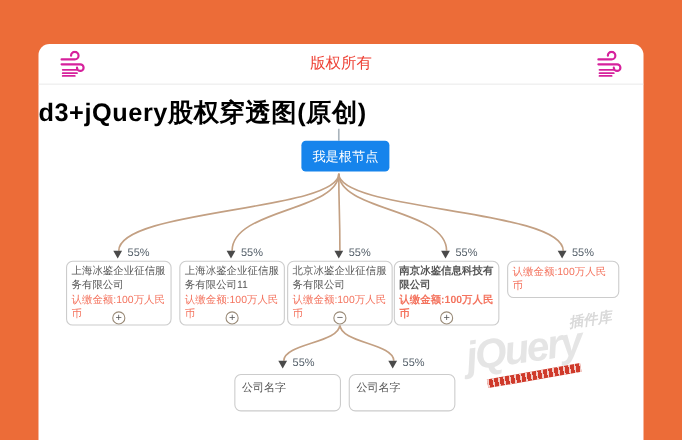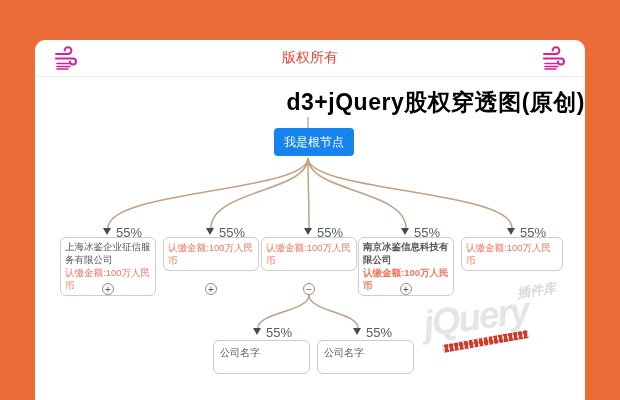--- a/index.html
+++ b/index.html
@@ -14,21 +14,21 @@
     background:#ffffff;border-radius:10px;overflow:hidden;
   }
   .topbar{
     height:36px;border-bottom:1px solid #ececec;
     display:flex;align-items:center;justify-content:space-between;
     padding:0 18px;
   }
   .copyright{color:#ee3f33;font-size:14px;}
   .windicon{width:26px;height:24px;display:block;}
   .title{
-    text-align:right;font-size:23px;font-weight:bold;color:#000;
+    text-align:left;font-size:23px;font-weight:bold;color:#000;
     margin-top:10px;letter-spacing:0.5px;
   }
   .stage{position:absolute;left:0;top:0;width:550px;height:318px;}
   svg.links{position:absolute;left:0;top:0;z-index:1;}
   .root-node{
     position:absolute;left:239px;top:88px;z-index:3;
     background:#1684ec;color:#fff;font-size:12px;
     padding:8px 10px;border-radius:4px;line-height:1;
   }
   .cnode{
@@ -44,21 +44,21 @@
   .n4{left:323px;top:197px;width:96px;font-weight:bold;}
   .n5{left:426px;top:197px;width:102px;}
   .b1{left:178px;top:300px;width:97px;height:34px;font-size:10px;padding:5px 6px;}
   .b2{left:282px;top:300px;width:97px;height:34px;font-size:10px;padding:5px 6px;}
   .arrow{
     position:absolute;z-index:2;width:0;height:0;
     border-left:4.5px solid transparent;border-right:4.5px solid transparent;
     border-top:7px solid #4a4a4a;
   }
   .pct{
-    position:absolute;z-index:2;font-size:13px;color:#55606a;line-height:1;
+    position:absolute;z-index:2;font-size:10px;color:#55606a;line-height:1;
   }
   .toggle{
     position:absolute;z-index:4;width:12px;height:12px;border-radius:50%;
     border:1px solid #9a8b78;background:#fff;color:#555;
     font-size:10px;line-height:11px;text-align:center;box-sizing:border-box;
     cursor:pointer;
   }
   .watermark{
     position:absolute;right:20px;bottom:-4px;width:140px;height:66px;
     transform:rotate(-8deg);z-index:0;
@@ -132,23 +132,25 @@
     <span class="arrow" style="left:366px;top:188px"></span>
     <span class="pct" style="left:379px;top:186px">55%</span>
     <span class="arrow" style="left:472px;top:188px"></span>
     <span class="pct" style="left:485px;top:186px">55%</span>
 
     <div class="cnode n1">
       <div>上海冰鉴企业征信服务有限公司</div>
       <div class="amount">认缴金额:100万人民币</div>
     </div>
     <div class="cnode n2">
+      <div>上海冰鉴企业征信服务有限公司11</div>
       <div class="amount">认缴金额:100万人民币</div>
     </div>
     <div class="cnode n3">
+      <div>北京冰鉴企业征信服务有限公司</div>
       <div class="amount">认缴金额:100万人民币</div>
     </div>
     <div class="cnode n4">
       <div>南京冰鉴信息科技有限公司</div>
       <div class="amount">认缴金额:100万人民币</div>
     </div>
     <div class="cnode n5">
       <div class="amount">认缴金额:100万人民币</div>
     </div>
 

